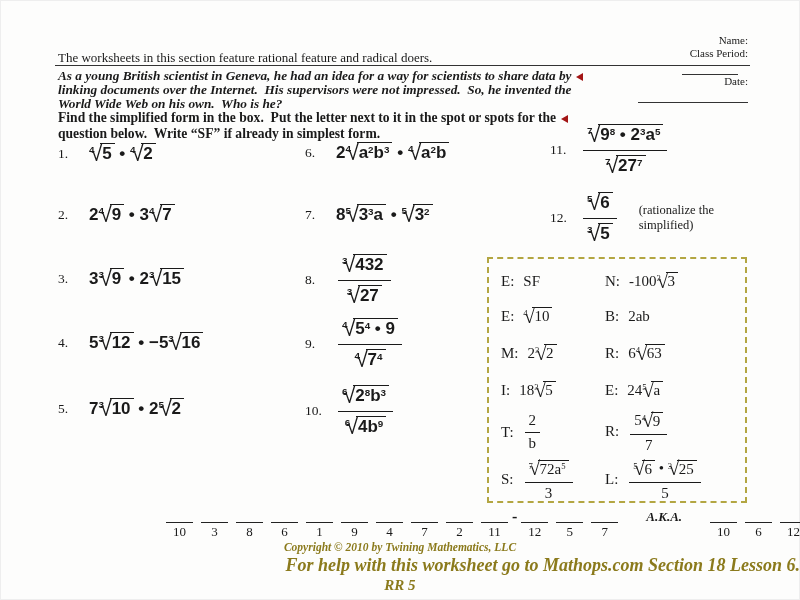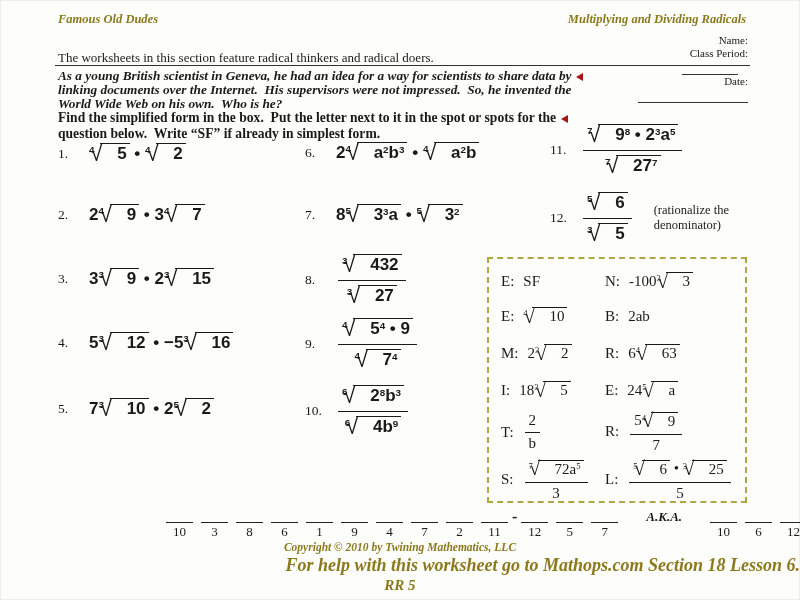--- a/index.html
+++ b/index.html
@@ -33,21 +33,21 @@
            border-bottom:4px solid transparent;border-right:7px solid var(--marker);
            margin-left:5px;vertical-align:middle;}
 
   
   .mathbold{font-family:"Liberation Sans","DejaVu Sans",sans-serif;font-weight:700;font-size:17px;}
   .mathserif{font-family:"Liberation Serif","DejaVu Serif",serif;font-weight:normal;font-size:15px;}
   .expr sup{font-size:0.58em;vertical-align:0.55em;line-height:0;}
   .rad{white-space:nowrap;display:inline-block;}
   .ridx{font-size:0.5em;vertical-align:0.75em;margin-right:-0.42em;line-height:0;}
   .rsign{font-size:1.32em;font-weight:400;vertical-align:-0.1em;margin-right:-2.5px;}
-  .rbody{display:inline-block;border-top:1.7px solid currentColor;padding:1px 3px 0 17px;line-height:1.05;}
+  .rbody{display:inline-block;border-top:1.7px solid currentColor;padding:1px 3px 0 2px;line-height:1.05;}
   .frac{display:inline-flex;flex-direction:column;align-items:center;text-align:center;
         vertical-align:middle;margin:0 2px;line-height:1.15;}
   .fnum{border-bottom:1.7px solid currentColor;padding:0 4px 2px;}
   .fden{padding-top:2px;}
 
   
   .problems-layer{position:absolute;left:0;top:0;right:0;bottom:0;}
   .prob{position:absolute;display:flex;align-items:center;white-space:nowrap;}
   .pnum{font-size:13.5px;margin-right:13px;min-width:18px;font-weight:normal;}
   .pnote{font-family:Liberation Serif, serif;font-size:12.5px;line-height:15px;
@@ -75,35 +75,31 @@
   .help{position:absolute;top:555px;width:100%;text-align:right;font-size:18px;
         font-weight:bold;font-style:italic;color:var(--accent);}
   .code{position:absolute;top:577px;width:100%;text-align:center;font-size:15px;
         font-weight:bold;font-style:italic;color:var(--accent);}
 </style>
 </head>
 <body>
 
 <div class="page">
 
-  <div class="hdr">
-    <span>Famous Old Dudes</span>
-    <span>Multiplying and Dividing Radicals</span>
-  </div>
 
   <div class="nameline">
     <span class="nl-label">Name:</span>
     <span class="fill f1"></span>
     <span class="nl-label">Class Period:</span>
     <span class="fill f2"></span>
     <span class="nl-label">Date:</span>
     <span class="fill f3"></span>
   </div>
 
-  <div class="subtitle">The worksheets in this section feature radical thinkers and radical doers.</div>
+  <div class="subtitle">The worksheets in this section feature rational feature and radical doers.</div>
   <div class="rule"></div>
 
   <div class="riddle">
     <div class="line"><span>As a young British scientist in Geneva, he had an idea for a way for scientists to share data by</span><span class="redmark"></span></div>
     <div class="line"><span>linking documents over the Internet.  His supervisors were not impressed.  So, he invented the</span></div>
     <div class="line"><span>World Wide Web on his own.  Who is he?</span></div>
   </div>
 
   <div class="instr">
     <div class="line"><span>Find the simplified form in the box.  Put the letter next to it in the spot or spots for the</span><span class="redmark"></span></div>
@@ -168,21 +164,21 @@
           </span></span>
       </div>
       <div class="prob" style="left: 550px; top: 190px;">
         <span class="pnum">12.</span>
         <span class="expr mathbold"><span class="frac">
             <span class="fnum"><span class="rad"><sup class="ridx">5</sup><span class="rsign">√</span><span class="rbody">6</span></span></span>
             <span class="fden"><span class="rad"><sup class="ridx">3</sup><span class="rsign">√</span><span class="rbody">5</span></span></span>
           </span></span>
         <span class="pnote">
           <div>(rationalize the</div>
-          <div>denominator)</div>
+          <div>simplified)</div>
         </span>
       </div>
     </div>
 
   <div class="abox">
     <div class="agrid">
         <div class="aentry">
           <span class="aletter">E:</span>
           <span class="expr mathserif">SF</span>
         </div>

